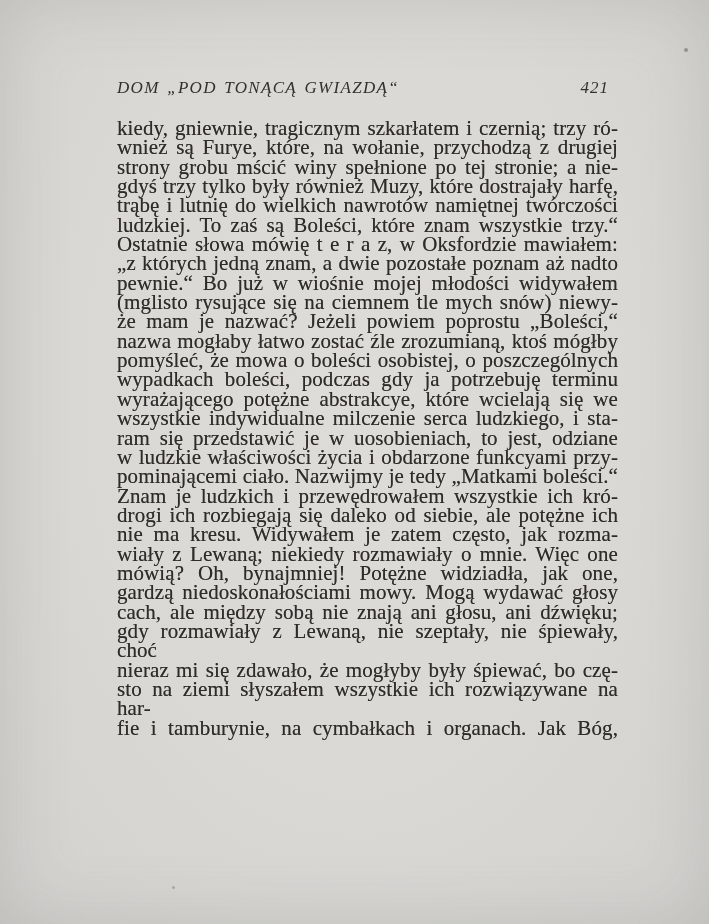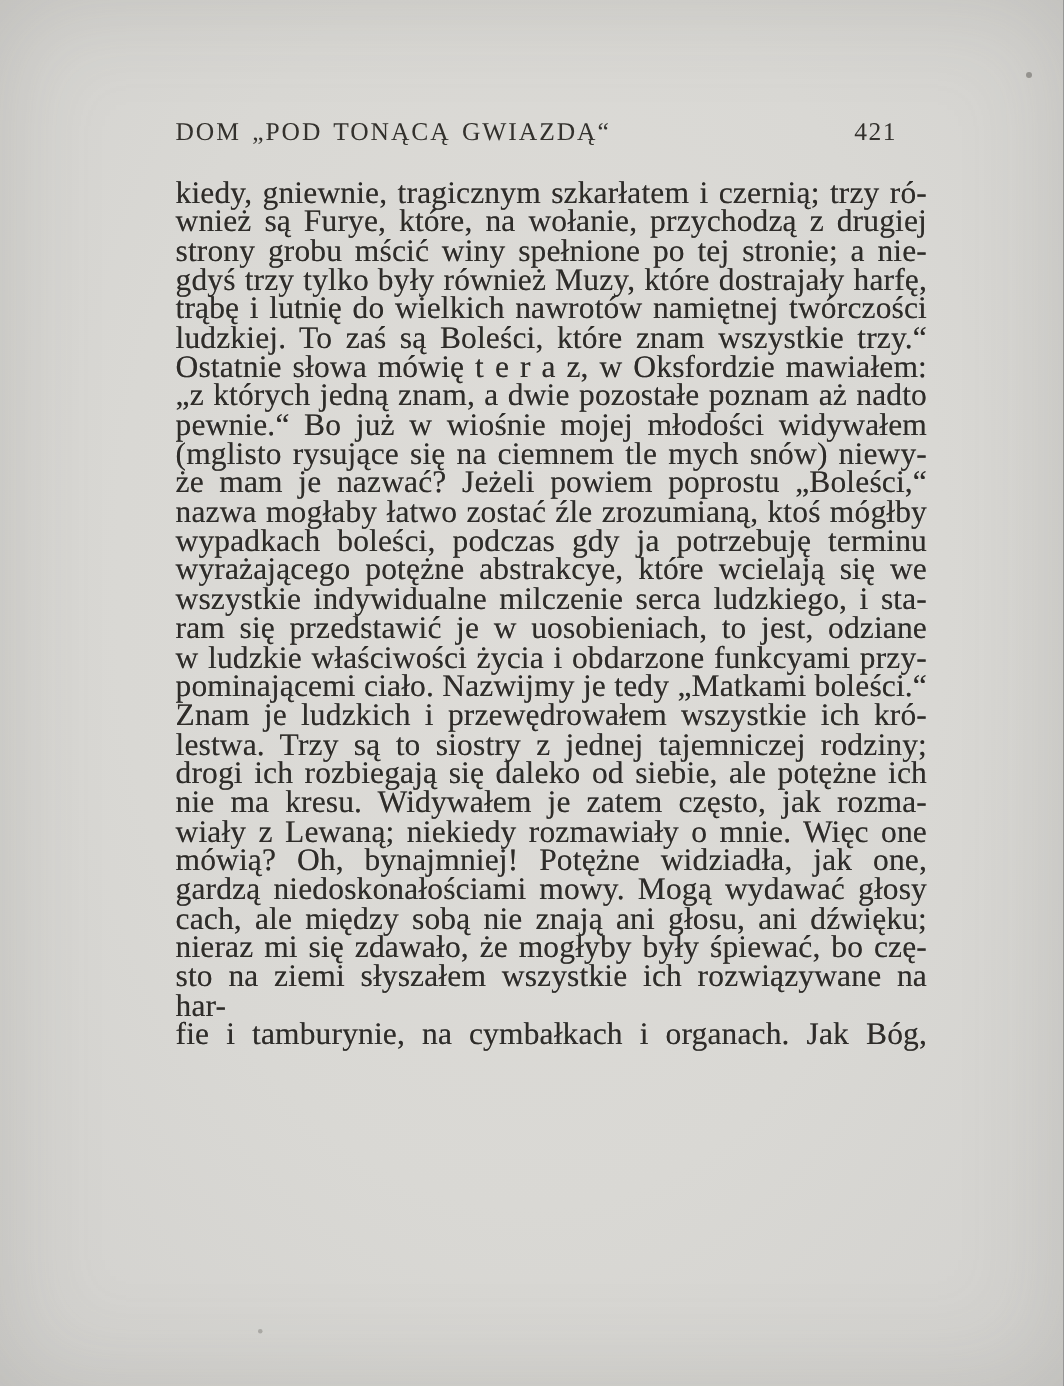--- a/index.html
+++ b/index.html
@@ -20,29 +20,30 @@
   .content {
     position: absolute;
     left: 117px;
     top: 78px;
     width: 501px;
   }
   .running-header {
     display: flex;
     justify-content: space-between;
     align-items: flex-start;
+    font-style: italic;
     font-size: 17px;
     color: #33312d;
   }
   .running-title {
     letter-spacing: 1.3px;
     word-spacing: 2px;
   }
   .page-number {
-    margin-right: 20px;
+    margin-right: 9px;
     letter-spacing: 1px;
   }
   .body-text {
     margin-top: 21px;
     font-size: 21px;
     line-height: 19.35px;
   }
   .text-line {
     text-align: justify;
     text-align-last: justify;
@@ -73,34 +74,35 @@
         <div class="text-line">strony grobu mścić winy spełnione po tej stronie; a nie-</div>
         <div class="text-line">gdyś trzy tylko były również Muzy, które dostrajały harfę,</div>
         <div class="text-line">trąbę i lutnię do wielkich nawrotów namiętnej twórczości</div>
         <div class="text-line">ludzkiej. To zaś są Boleści, które znam wszystkie trzy.“</div>
         <div class="text-line">Ostatnie słowa mówię t e r a z, w Oksfordzie mawiałem:</div>
         <div class="text-line">„z których jedną znam, a dwie pozostałe poznam aż nadto</div>
         <div class="text-line">pewnie.“ Bo już w wiośnie mojej młodości widywałem</div>
         <div class="text-line">(mglisto rysujące się na ciemnem tle mych snów) niewy-</div>
         <div class="text-line">że mam je nazwać? Jeżeli powiem poprostu „Boleści,“</div>
         <div class="text-line">nazwa mogłaby łatwo zostać źle zrozumianą, ktoś mógłby</div>
+        <div class="text-line">pomyśleć, że mowa o boleści osobistej, o poszczególnych</div>
         <div class="text-line">wypadkach boleści, podczas gdy ja potrzebuję terminu</div>
         <div class="text-line">wyrażającego potężne abstrakcye, które wcielają się we</div>
         <div class="text-line">wszystkie indywidualne milczenie serca ludzkiego, i sta-</div>
         <div class="text-line">ram się przedstawić je w uosobieniach, to jest, odziane</div>
         <div class="text-line">w ludzkie właściwości życia i obdarzone funkcyami przy-</div>
         <div class="text-line">pominającemi ciało. Nazwijmy je tedy „Matkami boleści.“</div>
         <div class="text-line">Znam je ludzkich i przewędrowałem wszystkie ich kró-</div>
-        <div class="text-line">lestwa. Trzy są to siostry z jednej tajemniczej rodziny;</div>
         <div class="text-line">drogi ich rozbiegają się daleko od siebie, ale potężne ich</div>
         <div class="text-line">nie ma kresu. Widywałem je zatem często, jak rozma-</div>
         <div class="text-line">wiały z Lewaną; niekiedy rozmawiały o mnie. Więc one</div>
         <div class="text-line">mówią? Oh, bynajmniej! Potężne widziadła, jak one,</div>
         <div class="text-line">gardzą niedoskonałościami mowy. Mogą wydawać głosy</div>
         <div class="text-line">cach, ale między sobą nie znają ani głosu, ani dźwięku;</div>
+        <div class="text-line">gdy rozmawiały z Lewaną, nie szeptały, nie śpiewały, choć</div>
         <div class="text-line">nieraz mi się zdawało, że mogłyby były śpiewać, bo czę-</div>
         <div class="text-line">sto na ziemi słyszałem wszystkie ich rozwiązywane na har-</div>
         <div class="text-line">fie i tamburynie, na cymbałkach i organach. Jak Bóg,</div>
       </div>
   </div>
   <div class="speck speck-a"></div>
   <div class="speck speck-b"></div>
 </div>
 
 </body></html>

